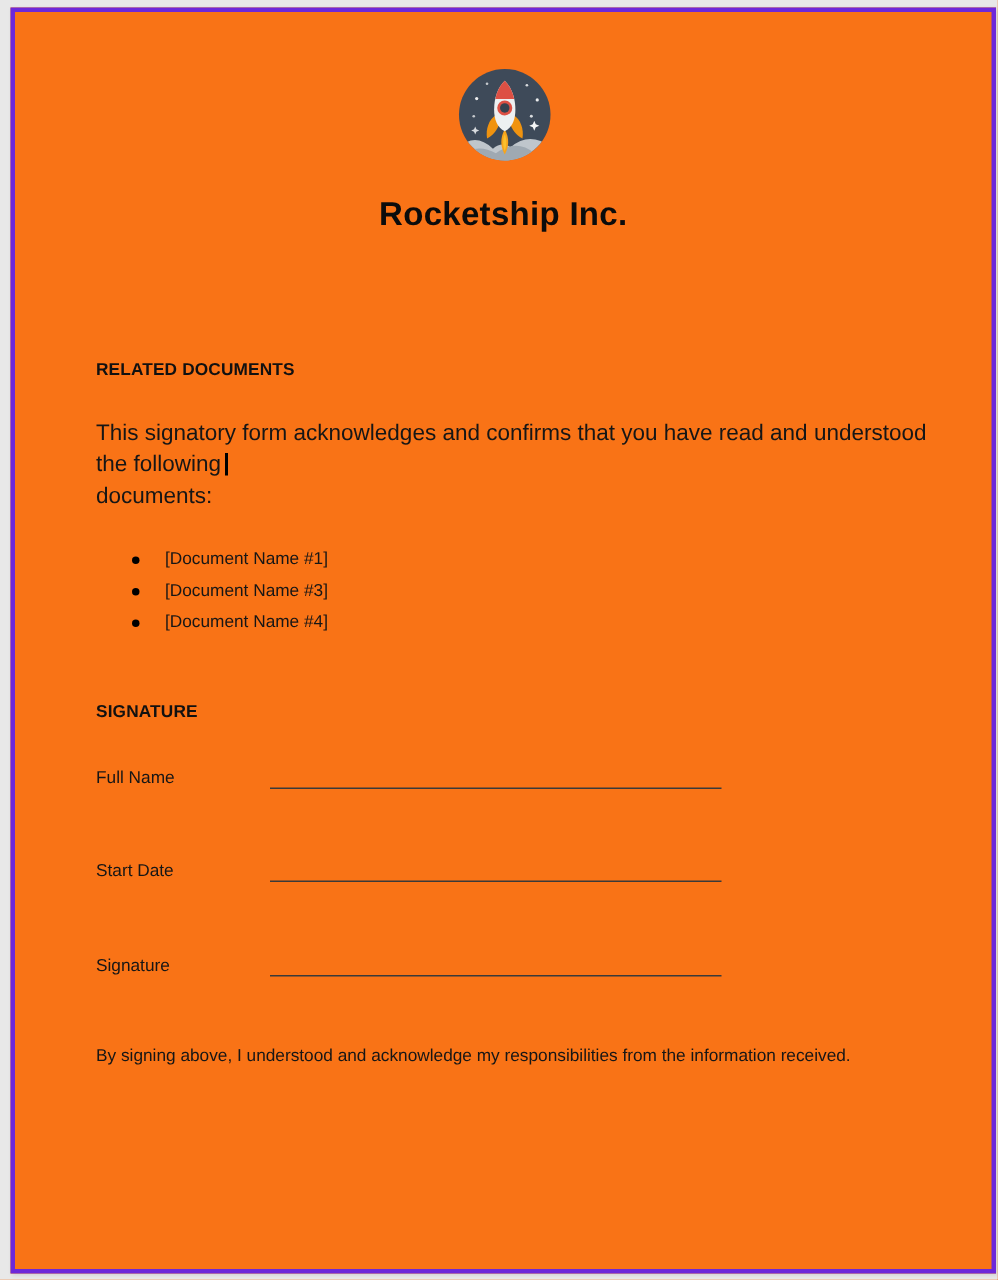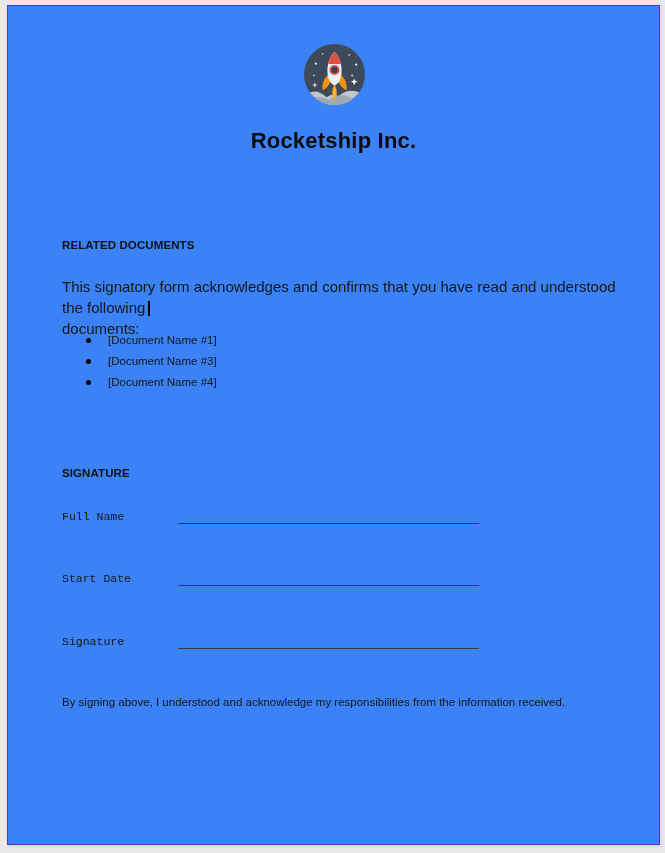--- a/index.html
+++ b/index.html
@@ -7,22 +7,22 @@
     width: 665px; height: 853px;
     background: #e8e8e8;
     overflow: hidden;
     font-family: "Liberation Sans", sans-serif;
     -webkit-font-smoothing: antialiased;
   }
   .page {
     position: absolute;
     left: 7px; top: 5px;
     width: 651px; height: 838px;
-    background: #3b82f6;
-    border: 1px solid #6d28d9;
+    background: #f97316;
+    border: 3px solid #6d28d9;
     box-shadow: 1px 1px 3px rgba(0,0,0,0.10);
   }
   .logo {
     position: absolute;
     left: 295px; top: 37px;
     width: 63px; height: 63px;
   }
   .logo svg { display: block; width: 63px; height: 63px; }
   .doc-title {
     position: absolute;
@@ -58,21 +58,21 @@
   }
   .caret {
     display: inline-block;
     width: 2px; height: 15px;
     background: #000;
     margin-left: 3px;
     vertical-align: -3px;
   }
   .doc-list {
     position: absolute;
-    left: 54px; top: 324px;
+    left: 54px; top: 355px;
     margin: 0; padding: 0;
     list-style: none;
   }
   .doc-list li {
     position: relative;
     padding-left: 46px;
     line-height: 21px;
     font-size: 11.5px;
     color: #161616;
   }
@@ -86,21 +86,21 @@
   }
   .field-row {
     position: absolute;
     left: 54px;
     width: 520px;
     height: 20px;
     font-size: 11.5px;
     line-height: 16px;
     color: #161616;
   }
-  .field-label { position: absolute; left: 0; top: 2px; font-family: Liberation Mono, monospace; }
+  .field-label { position: absolute; left: 0; top: 2px; }
   .field-line {
     position: absolute;
     left: 116px; top: 0;
     width: 301px; height: 16px;
     border-bottom: 1px solid #3a3a3a;
   }
   #row-fullname  { top: 501px; }
   #row-title     { top: 543px; }
   #row-startdate { top: 563px; }
   #row-signature { top: 626px; }

